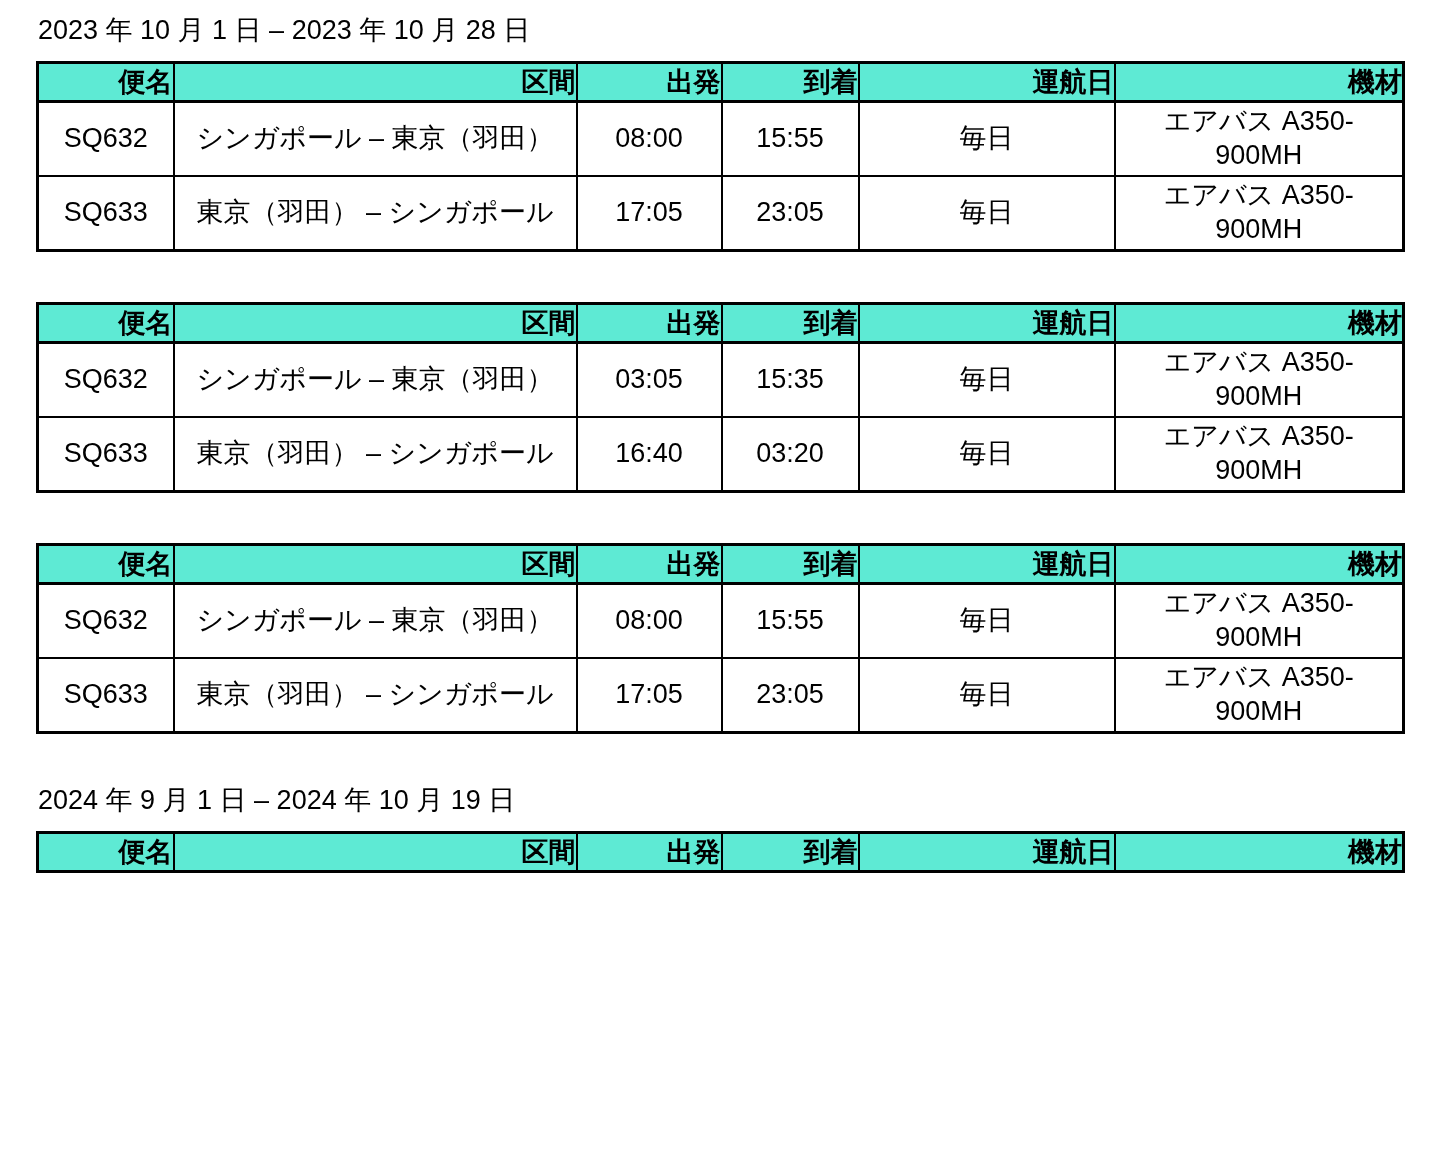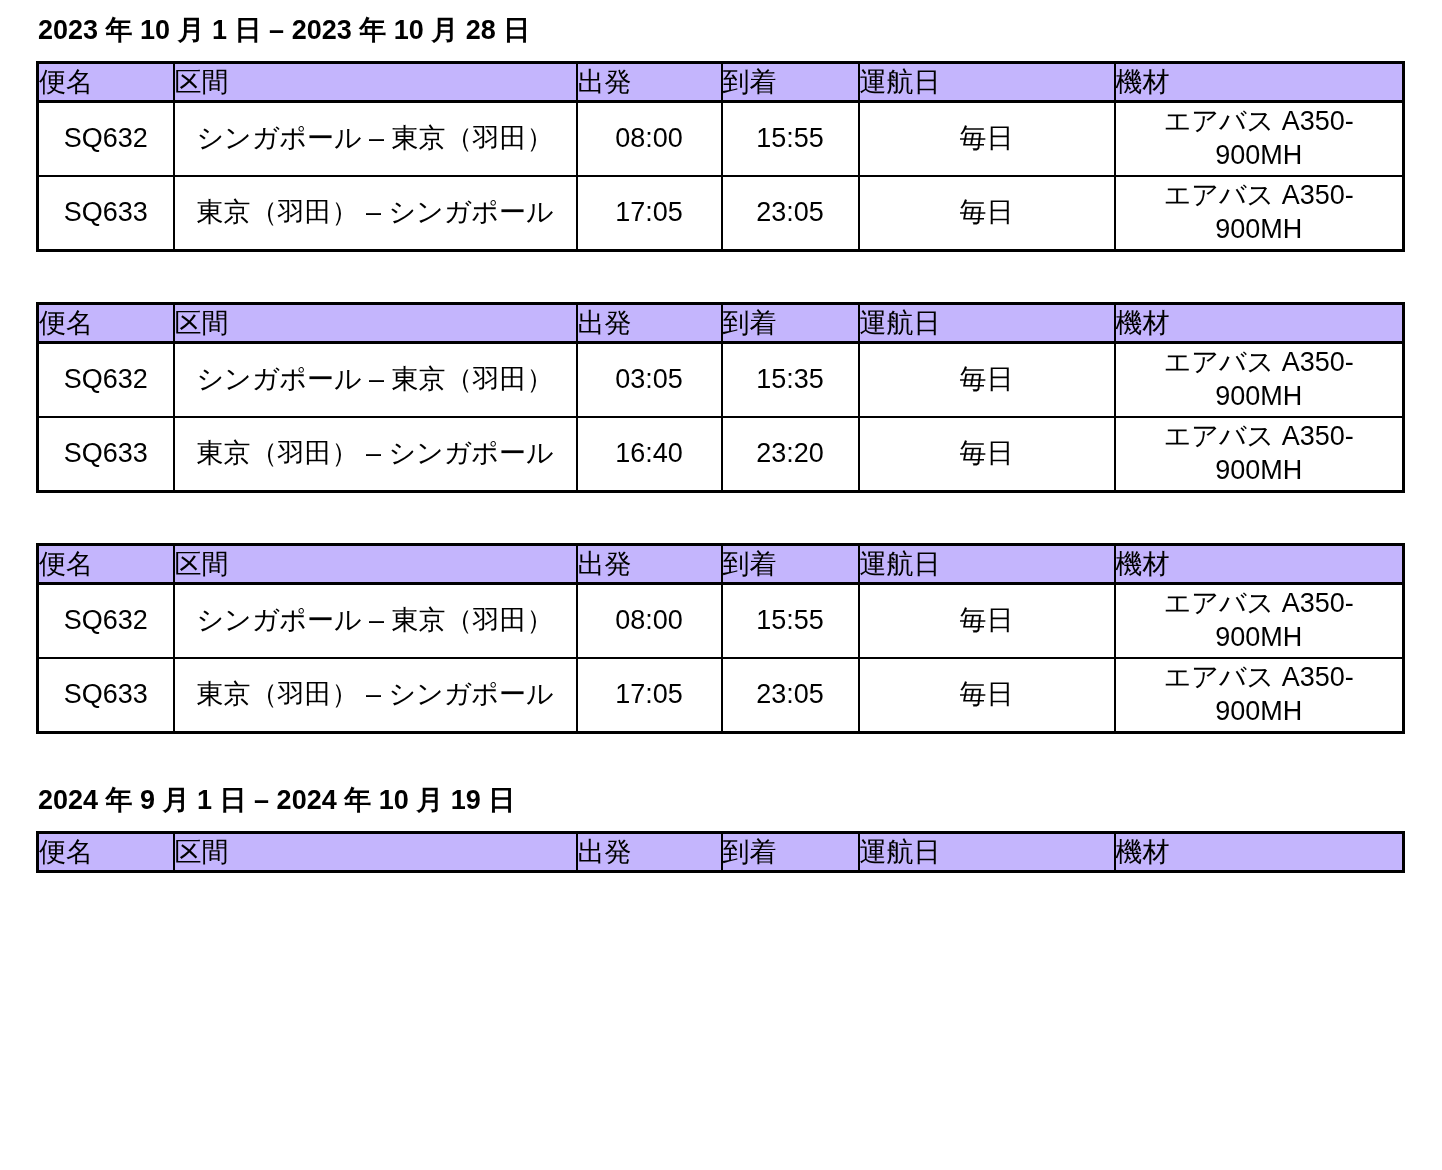--- a/index.html
+++ b/index.html
@@ -13,40 +13,40 @@
     width: 1442px;
     height: 1170px;
     box-sizing: border-box;
     padding: 14px 0 0 36px;
     overflow: hidden;
     background: #ffffff;
   }
   .section { margin: 0; }
   .period {
     font-size: 27px;
-    font-weight: bold;
+    font-weight: normal;
     line-height: 33px;
     margin: 0 0 14px 2px;
     white-space: nowrap;
   }
   table.sched {
     border-collapse: collapse;
     table-layout: fixed;
     width: 1366px;
     border: 3px solid #000000;
     margin: 0 0 50px 0;
   }
   table.sched th {
-    background: #c4b5fd;
+    background: #5eead4;
     border: 2px solid #000000;
     border-bottom-width: 3px;
     height: 36px;
     font-size: 27px;
-    font-weight: normal;
-    text-align: left;
+    font-weight: bold;
+    text-align: right;
     vertical-align: middle;
     padding: 0;
   }
   table.sched td {
     border: 2px solid #000000;
     height: 72px;
     font-size: 27px;
     text-align: center;
     vertical-align: middle;
     padding: 0 4px;
@@ -152,21 +152,21 @@
           <td class="two-line">
             <div>エアバス A350-</div>
             <div>900MH</div>
           </td>
         </tr>
         <tr>
           <td>SQ633</td>
           <td>東京（羽田） – シンガポール</td>
           <td>16:40</td>
           <td class="two-line">
-            <div>23:20</div>
+            <div>03:20</div>
             <div></div>
           </td>
           <td>毎日</td>
           <td class="two-line">
             <div>エアバス A350-</div>
             <div>900MH</div>
           </td>
         </tr>
       </tbody>
     </table>

